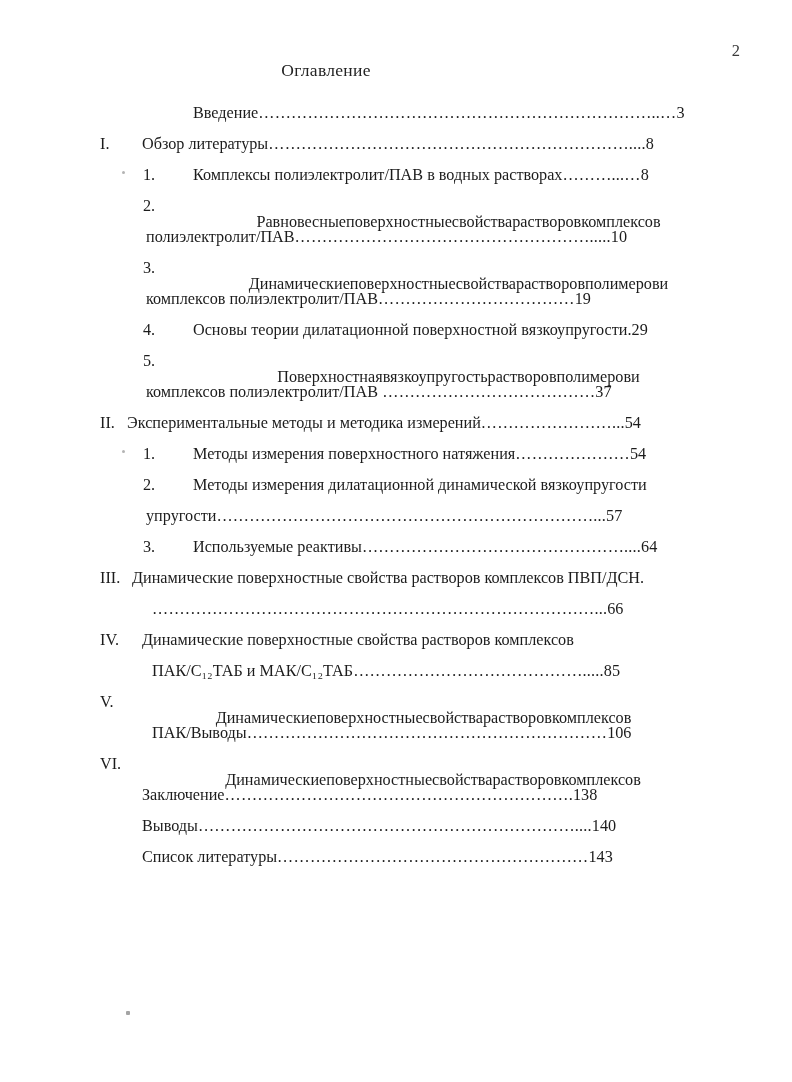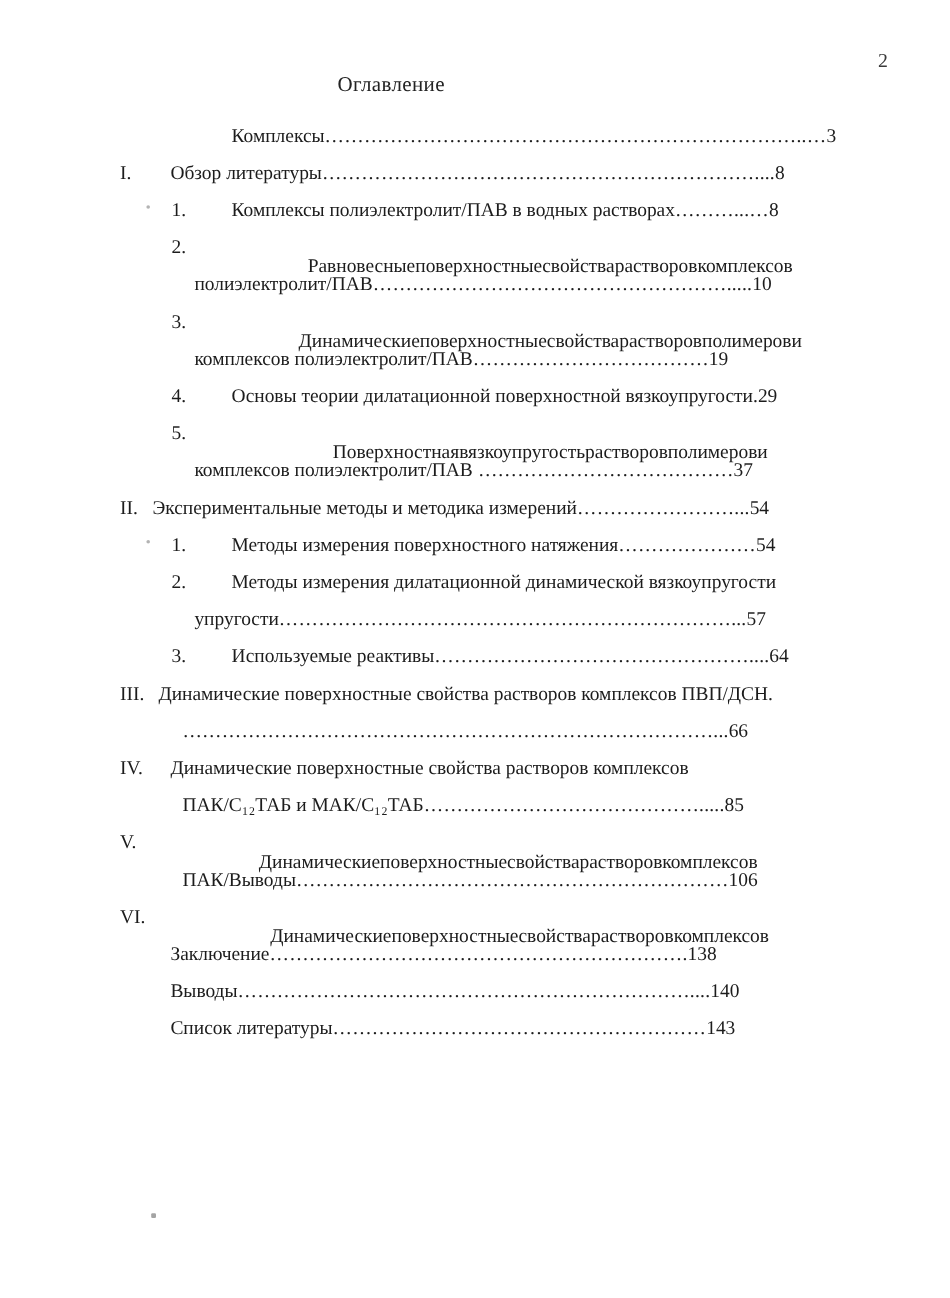--- a/index.html
+++ b/index.html
@@ -87,21 +87,21 @@
     background: #9a9a9a;
     border-radius: 50%;
     opacity: 0.75;
   }
 
   
   .txt          { position: absolute; top: 0; }
   .at-roman-gap { left: 42px; }
   .at-cont      { left: 20px; margin-left: 32px; }
   .at-sub       { left: 93px; }
-  .at-subcont   { left: 62px; }
+  .at-subcont   { left: 46px; }
 
   
   .just {
     position: absolute;
     top: 16px;
     display: flex;
     justify-content: center;
   }
   .just > span { white-space: nowrap; }
 
@@ -131,21 +131,21 @@
 
 <div class="page">
 
   <div class="page-number">2</div>
 
   <div class="toc-title">Оглавление</div>
 
   <div class="toc-body">
 
     <div class="toc-line">
-      <span class="txt at-sub"><span>Комплексы</span><span class="leader">………………………………………………………………..…</span><span>3</span></span>
+      <span class="txt at-sub"><span>Введение</span><span class="leader">………………………………………………………………..…</span><span>3</span></span>
     </div>
 
     <div class="toc-line">
       <span class="rn">I.</span>
       <span class="txt at-roman-gap"><span>Обзор литературы</span><span class="leader">…………………………………………………………....</span><span>8</span></span>
     </div>
 
     <div class="toc-line">
       <span class="speck" style="left:22px; top:11px;"></span>
       <span class="num">1.</span>

